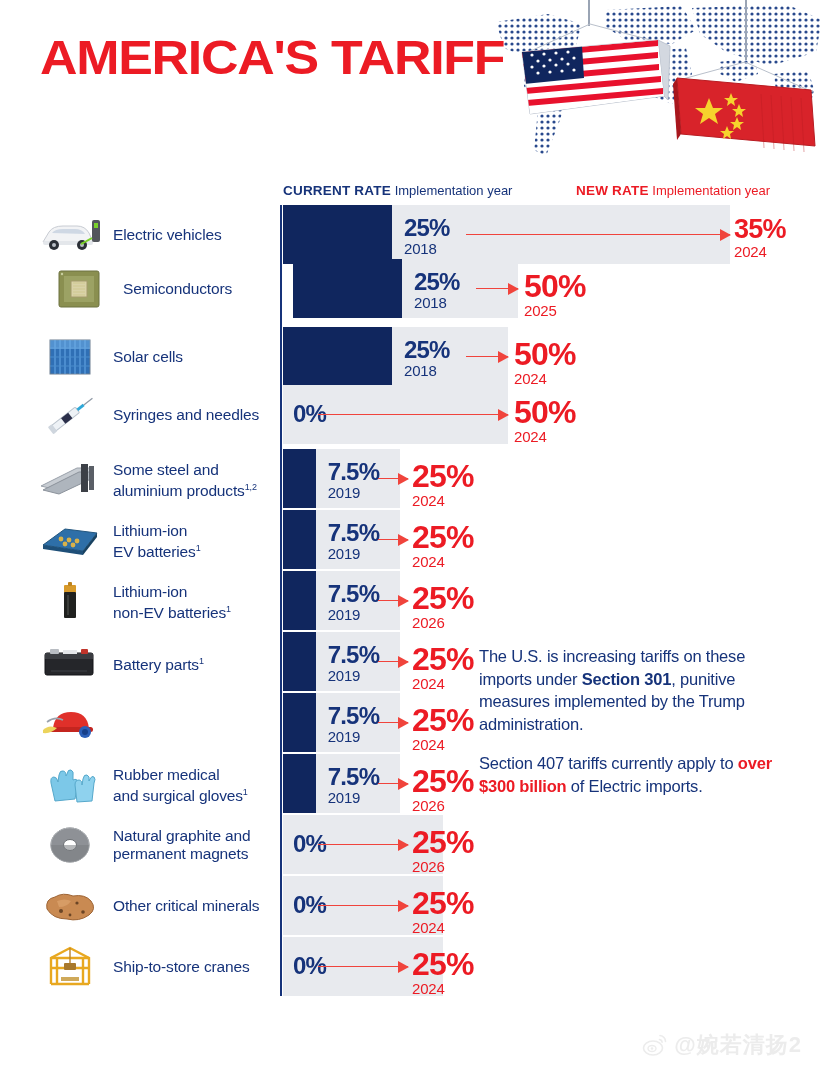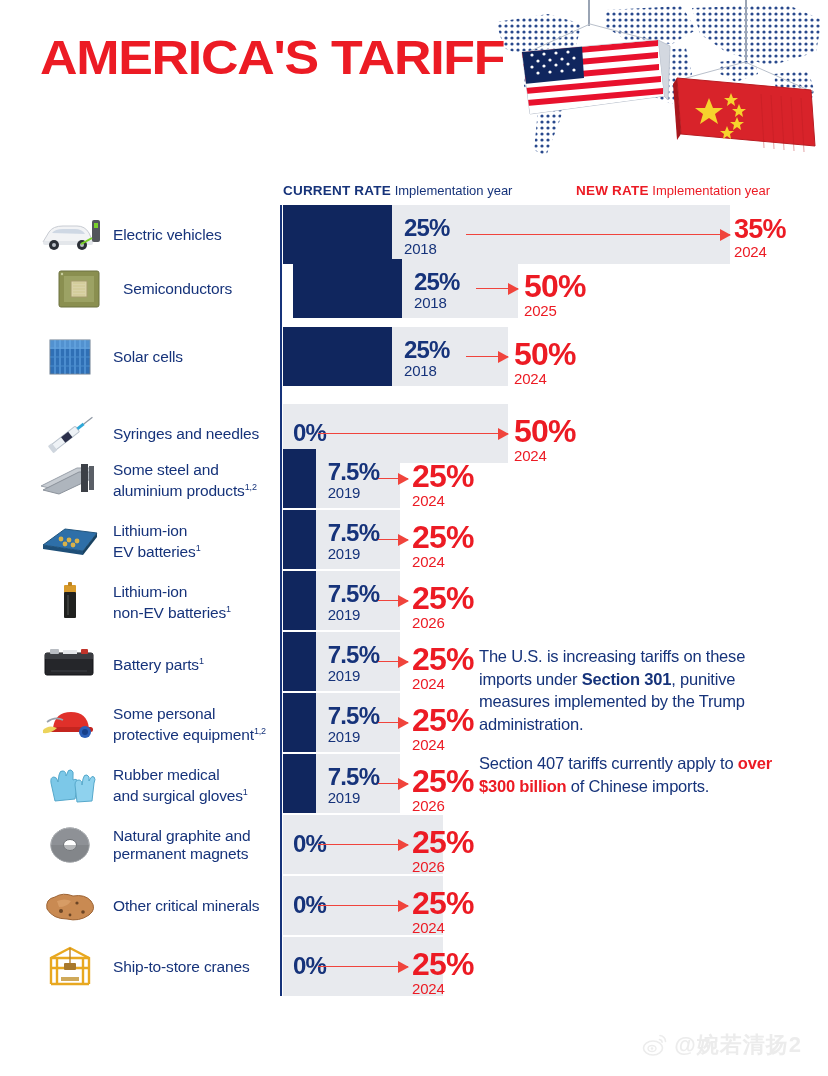--- a/index.html
+++ b/index.html
@@ -285,21 +285,21 @@
       </div>
       <div class="arrow" style="left: 466px; width: 42px; top: 23.5px;">
         <div class="shaft"></div>
         <div class="head"></div>
       </div>
       <div class="newv" style="left: 514px; top: 11px;">
         <span class="pct">50%</span>
         <span class="yr">2024</span>
       </div>
     </div>
-    <div class="row" style="top: 199px; height: 59px;">
+    <div class="row" style="top: 180px; height: 59px;">
       <div class="track" style="width: 225px;"></div>
       <div class="icon-cell" style="top: 0px; height: 59px;">
         <svg width="66" height="46" viewBox="0 0 66 46" xmlns="http://www.w3.org/2000/svg">
       <g transform="rotate(-38 33 23)">
         <rect x="12" y="20" width="30" height="7" rx="1" fill="#eef2f6" stroke="#b9c2cc"></rect>
         <rect x="24" y="20" width="9" height="7" fill="#2b2f4a"></rect>
         <rect x="8" y="19" width="5" height="9" rx="1" fill="#cfd6de"></rect>
         <rect x="42" y="22" width="8" height="3" fill="#2ea8d8"></rect>
         <rect x="50" y="23" width="11" height="1.2" fill="#8e98a4"></rect>
           </g>
@@ -434,21 +434,20 @@
       <div class="icon-cell" style="top: 0px; height: 59px;">
         <svg width="66" height="46" viewBox="0 0 66 46" xmlns="http://www.w3.org/2000/svg">
       <path d="M16 28 Q18 12 34 12 Q50 12 52 28 Z" fill="#e0302a"></path>
       <rect x="12" y="27" width="44" height="5" rx="2.5" fill="#c4251f"></rect>
       <path d="M6 30 Q12 24 20 28 Q14 34 6 33 Z" fill="#ecd45c"></path>
       <circle cx="48" cy="32" r="6" fill="#2b5fb8"></circle>
           <circle cx="48" cy="32" r="3" fill="#17408a"></circle>
       <path d="M10 22 Q18 16 26 20" stroke="#9aa3ae" stroke-width="1.6" fill="none"></path>
         </svg>
       </div>
-      <div class="label-cell" style="top: 12px;">Some personal<br>protective equipment<sup>1,2</sup></div>
       <div class="cur" style="left: 327.7px; top: 11px;">
         <span class="pct">7.5%</span>
         <span class="yr">2019</span>
       </div>
       <div class="arrow" style="left: 378px; width: 30px; top: 23.5px;">
         <div class="shaft"></div>
         <div class="head"></div>
       </div>
       <div class="newv" style="left: 412px; top: 11px;">
         <span class="pct">25%</span>
@@ -557,21 +556,21 @@
         <span class="yr">2024</span>
       </div>
     </div>
   </div>
 
 <div id="note">
   <p>
     <span>The U.S. is increasing tariffs on these imports under </span><b>Section 301</b><span>, punitive measures implemented by the Trump administration.</span>
   </p>
   <p>
-    <span>Section 407 tariffs currently apply to </span><span class="red">over $300 billion</span><span> of Chinese imports.</span>
+    <span>Section 407 tariffs currently apply to </span><span class="red">over $300 billion</span><span> of Electric imports.</span>
   </p>
 </div>
 
 <div id="watermark">
   <svg id="weibo-logo" viewBox="0 0 26 26" xmlns="http://www.w3.org/2000/svg">
     <ellipse cx="11" cy="16" rx="9.5" ry="7" fill="none" stroke="#ececec" stroke-width="1.6"></ellipse>
     <ellipse cx="10" cy="16.5" rx="4" ry="3" fill="none" stroke="#ececec" stroke-width="1.4"></ellipse>
     <circle cx="10" cy="16.5" r="1.3" fill="#ececec"></circle>
     <path d="M18 3.5 a6.5 6.5 0 0 1 5.5 6" fill="none" stroke="#ececec" stroke-width="1.6" stroke-linecap="round"></path>
     <path d="M17.5 7.5 a3 3 0 0 1 2.6 2.8" fill="none" stroke="#ececec" stroke-width="1.6" stroke-linecap="round"></path>

